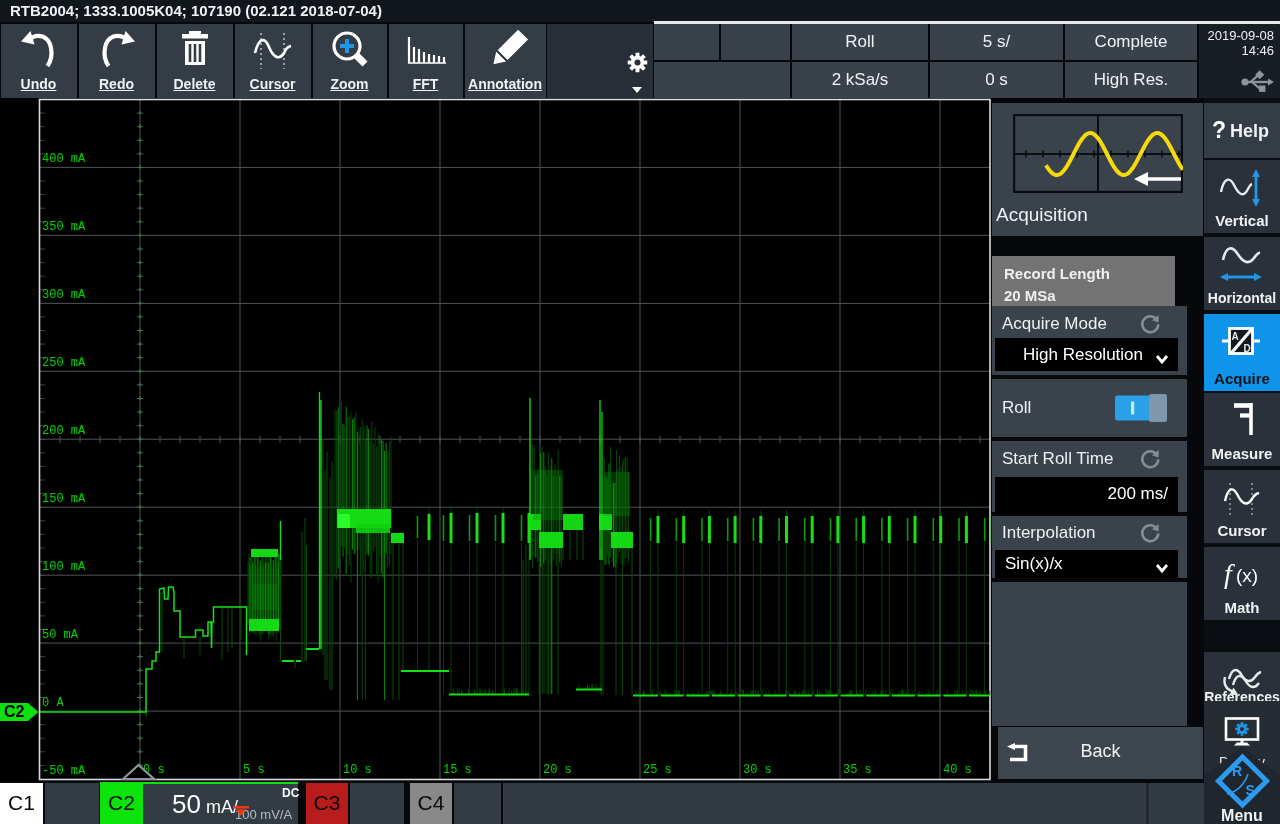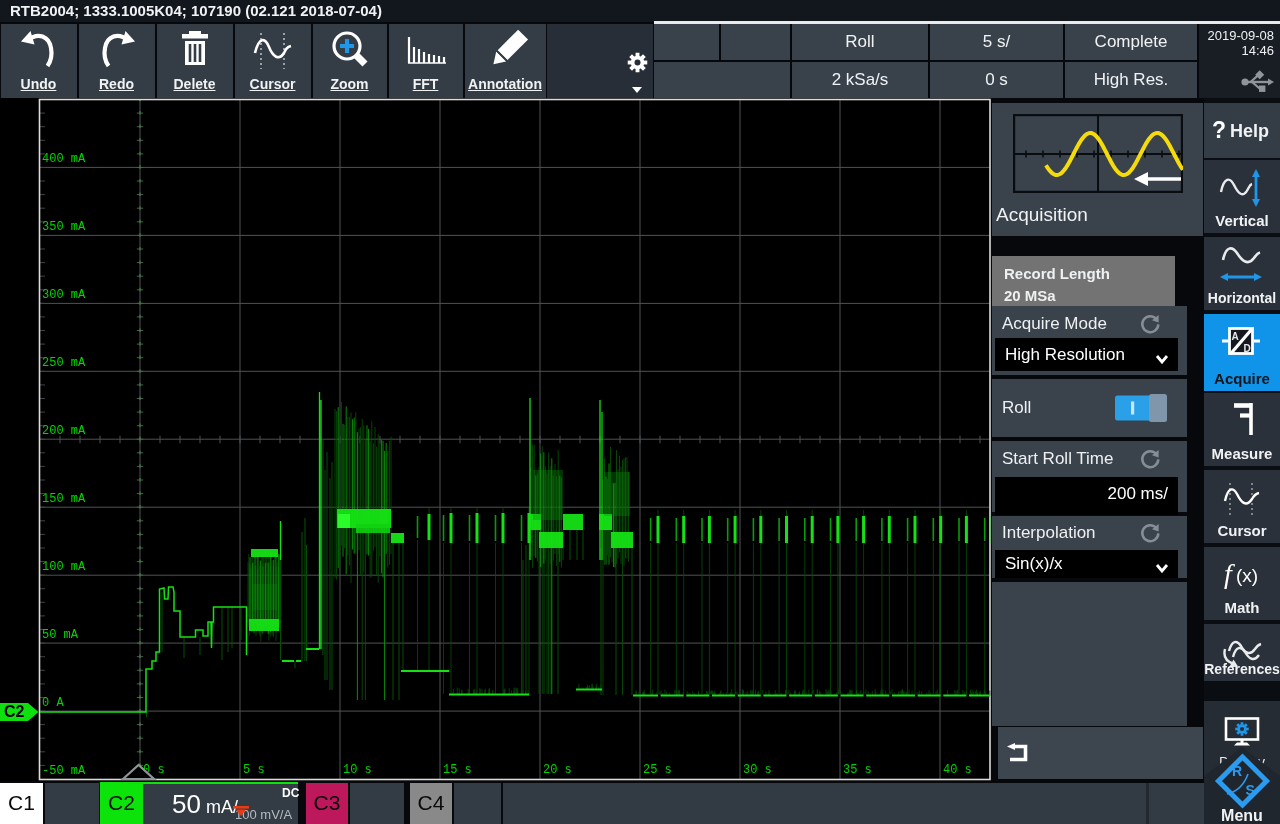--- a/index.html
+++ b/index.html
@@ -229,21 +229,21 @@
 <div class="abs" style="left:992px;top:256px;width:183px;height:62px;background:#737373">
   <div class="abs" style="left:12px;top:9px;color:#eef0f2;font-size:15px;font-weight:bold">Record Length</div>
   <div class="abs" style="left:12px;top:31px;color:#eef0f2;font-size:15px;font-weight:bold">20 MSa</div>
 </div>
 <div class="abs" style="left:992px;top:306px;width:195px;height:69px;background:#3a424b">
   <div class="abs mlabel" style="left:10px;top:8px">Acquire Mode</div>
   <div class="abs" style="left:146px;top:7px"><svg width="24" height="24" viewBox="0 0 24 24">
 <path d="M18.6 6.2 A8 8 0 1 0 20.3 11.4" stroke="#868d94" stroke-width="2.5" fill="none"></path>
 <path d="M20.6 2 L20.6 9.4 L14 7.2 Z" fill="#868d94"></path>
         </svg></div>
-  <div class="abs blackbox" style="left:3px;top:32px;width:183px;height:33px;line-height:33px;padding-left:10px">High Resolution</div>
+  <div class="abs blackbox" style="left:3px;top:32px;width:183px;height:33px;line-height:33px;padding-left:28px">High Resolution</div>
   <div class="abs" style="left:163px;top:44px"><svg width="14" height="10" viewBox="0 0 14 10">
           <path d="M2 2 L7 8 L12 2" stroke="#fff" stroke-width="2.8" fill="none"></path>
         </svg></div>
 </div>
 <div class="abs" style="left:992px;top:379px;width:195px;height:58px;background:#3a424b">
   <div class="abs mlabel" style="left:10px;top:19px">Roll</div>
   <div class="abs" style="left:123px;top:15px"><svg width="52" height="28" viewBox="0 0 52 28">
 <rect x="0" y="1.5" width="52" height="25" rx="2.5" fill="#2aa0e8"></rect>
 <rect x="16" y="7.5" width="3.2" height="13" fill="#c6e9fb"></rect>
 <rect x="34" y="0" width="18" height="28" rx="2.5" fill="#8096ab"></rect>
@@ -268,37 +268,38 @@
           <path d="M2 2 L7 8 L12 2" stroke="#fff" stroke-width="2.8" fill="none"></path>
         </svg></div>
 </div>
 <div class="abs" style="left:992px;top:582px;width:195px;height:144px;background:#3a424b"></div>
 
 <div class="abs" style="left:998px;top:727px;width:205px;height:52px;background:#3d454e">
   <div class="abs" style="left:8px;top:16px"><svg width="24" height="20" viewBox="0 0 24 20">
 <path d="M7 3.5 H19.5 V16.5 H4" stroke="#fff" stroke-width="3.6" fill="none"></path>
 <path d="M9 0 L1 3.5 L9 7 Z" fill="#fff"></path>
         </svg></div>
+  <div class="abs" style="left:0;top:14px;width:100%;text-align:center;color:#f0f2f4;font-size:18px">Back</div>
 </div>
 <div class="abs" style="left:998px;top:781px;width:205px;height:43px;background:#39424b"></div>
 
 <div class="abs" style="left:0;top:781px;width:1280px;height:43px;background:#06080b"></div>
 <div class="abs" style="left:503px;top:783px;width:777px;height:41px;background:#323b44"></div>
 <div class="abs" style="left:0;top:783px;width:43px;height:41px;background:#ffffff;color:#0a0a0a;font-size:21px;text-align:center;line-height:40px">C1</div>
 <div class="abs" style="left:45px;top:783px;width:54px;height:41px;background:#333c45"></div>
 <div class="abs" style="left:100px;top:782px;width:43px;height:42px;background:#0be30b;color:#0a0a0a;font-size:21px;text-align:center;line-height:41px">C2</div>
 <div class="abs" style="left:143px;top:782px;width:155px;height:42px;background:#333c45;border-top:2.5px solid #0be30b"></div>
 <div class="abs" style="left:172px;top:789px;color:#fff;font-size:26px">50<span style="font-size:18px"> mA/</span></div>
 <div class="abs" style="left:282px;top:786px;color:#fff;font-size:12px;font-weight:bold">DC</div>
 <div class="abs" style="left:235px;top:807px;color:#b6babf;font-size:13px">100 mV/A</div>
 <div class="abs" style="left:233px;top:804px"><svg width="16" height="12" viewBox="0 0 16 12">
 <rect x="0" y="0" width="16" height="2.6" fill="#ea3a14"></rect>
 <path d="M3 3.4 H13 L8 10 Z" fill="#ea3a14"></path>
       </svg></div>
-<div class="abs" style="left:306px;top:783px;width:42px;height:41px;background:#be185d;color:#0a0a0a;font-size:21px;text-align:center;line-height:40px">C3</div>
+<div class="abs" style="left:306px;top:783px;width:42px;height:41px;background:#b91c1c;color:#0a0a0a;font-size:21px;text-align:center;line-height:40px">C3</div>
 <div class="abs" style="left:350px;top:783px;width:54px;height:41px;background:#333c45"></div>
 <div class="abs" style="left:410px;top:783px;width:42px;height:41px;background:#898989;color:#0a0a0a;font-size:21px;text-align:center;line-height:40px">C4</div>
 <div class="abs" style="left:454px;top:783px;width:47px;height:41px;background:#333c45"></div>
 <div class="abs" style="left:1146px;top:783px;width:3px;height:41px;background:#23292f"></div>
 
 <div class="abs" style="left:1204px;top:98px;width:76px;height:726px;background:#0a0d11"></div>
 <div class="abs sidecell" style="top:103px;height:55px;background:#343c45">
   <div class="abs" style="left:8px;top:14px;color:#fff;font-size:23px;font-weight:bold">?</div>
   <div class="abs" style="left:26px;top:18px;color:#f0f2f4;font-size:18px;font-weight:bold">Help</div>
 </div>
@@ -346,21 +347,21 @@
         </svg></div>
       <div class="slbl">Cursor</div>
 </div>
 <div class="abs sidecell" style="top:547px;height:73px">
   <div class="abs" style="left:20px;top:12px"><svg width="40" height="30" viewBox="0 0 40 30">
 <text x="0" y="24" font-family="Liberation Serif" font-style="italic" font-size="28" fill="#fff">f</text>
 <text x="12" y="23" font-family="Liberation Sans" font-size="19" fill="#fff">(x)</text>
         </svg></div>
       <div class="slbl">Math</div>
 </div>
-<div class="abs sidecell" style="top:624px;height:57px">
+<div class="abs sidecell" style="top:652px;height:57px">
   <div class="abs" style="left:17px;top:9px"><svg width="42" height="36" viewBox="0 0 42 36">
 <path d="M8 18 C11 7 16 7 20 13 C24 20 29 23 34 16 C36 13 38 11.5 40 11" stroke="#e8eaec" stroke-width="2.4" fill="none"></path>
 <path d="M12 24 C15 13 20 13 24 19 C28 26 33 29 38 22" stroke="#e8eaec" stroke-width="2.4" fill="none"></path>
 <path d="M13 31 C6 29 2 24 4 16" stroke="#e8eaec" stroke-width="2.4" fill="none"></path>
 <path d="M17 33.5 L8 34.5 L12.5 26.5 Z" fill="#e8eaec"></path>
         </svg></div>
       <div class="slbl" style="font-size:14px">References</div>
 </div>
 <div class="abs sidecell" style="top:701px;height:123px;background:#262c34">
   <div class="abs" style="left:20px;top:16px"><svg width="36" height="30" viewBox="0 0 36 30">

